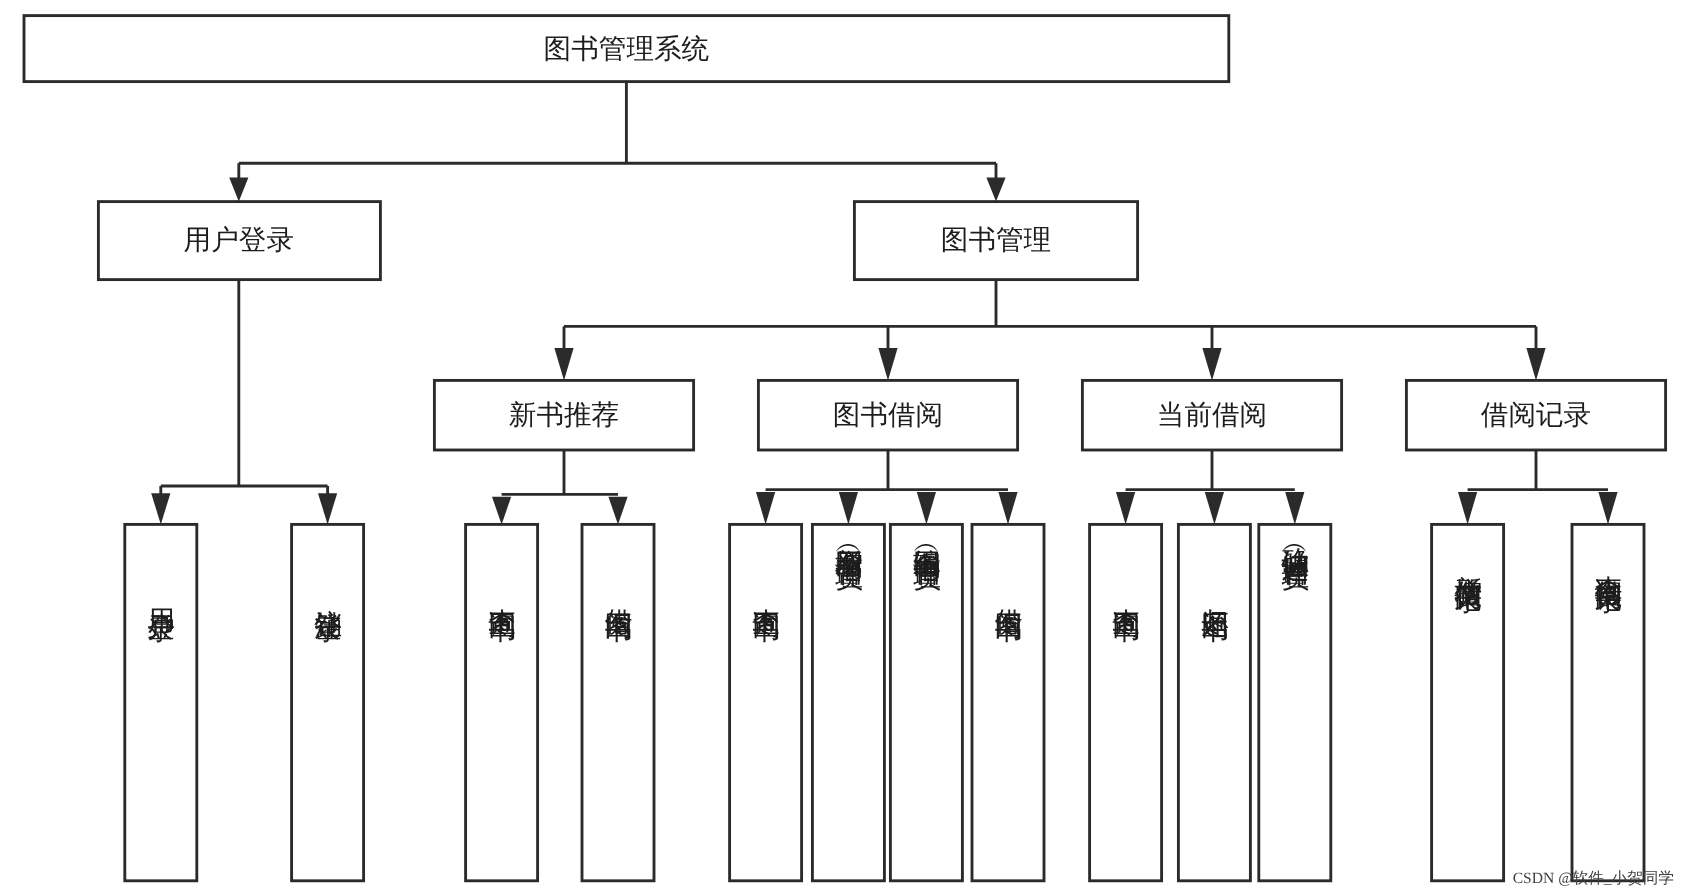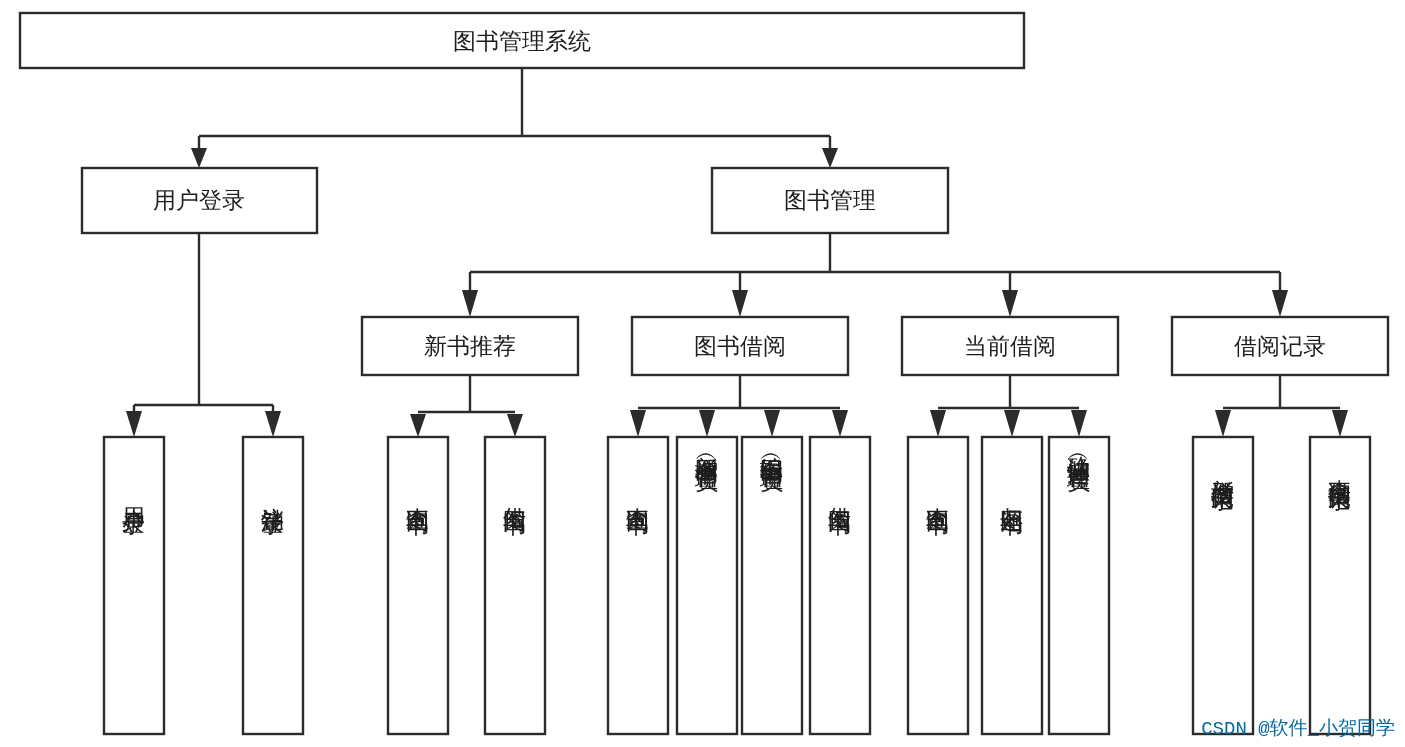--- a/index.html
+++ b/index.html
@@ -55,23 +55,23 @@
     font-size: 23px;
     fill: #1d1d1d;
     text-anchor: middle;
     writing-mode: vertical-rl;
     letter-spacing: 2px;
   }
   .watermark {
     position: absolute;
     right: 10px;
     bottom: 6px;
-    font-family: Liberation Mono, monospace;
-    font-size: 19px;
-    color: #0369a1;
+    font-family: Liberation Serif, serif;
+    font-size: 13px;
+    color: #404040;
     white-space: nowrap;
     user-select: none;
   }
 </style>
 </head>
 <body>
 
 <div id="diagram-root">
 
   <svg id="flow" viewBox="0 0 1405 747" xmlns="http://www.w3.org/2000/svg">

